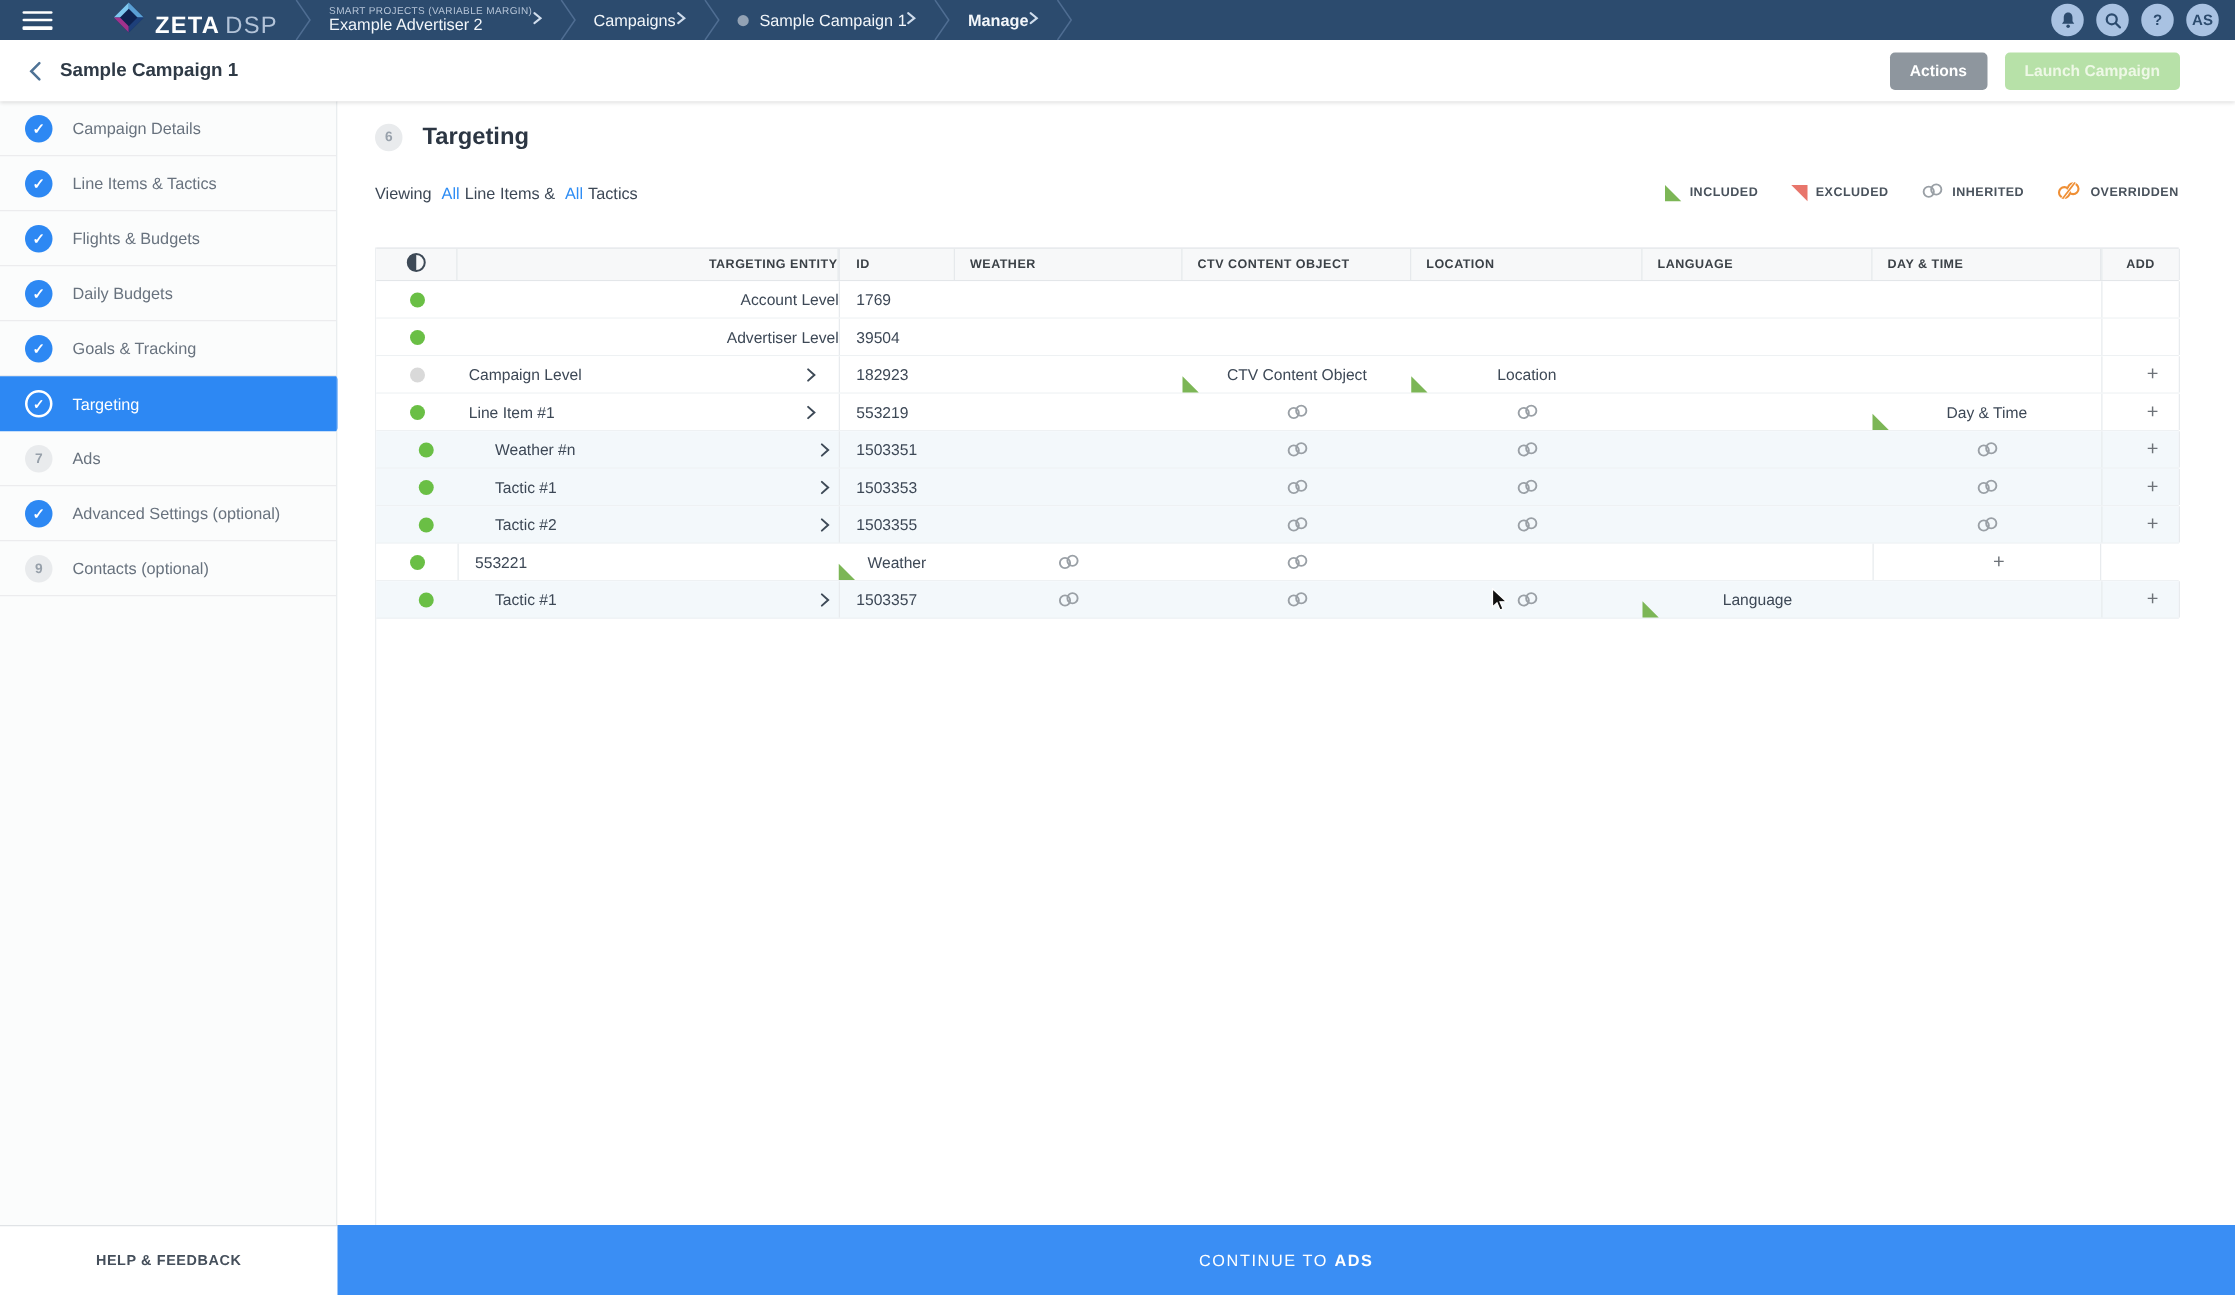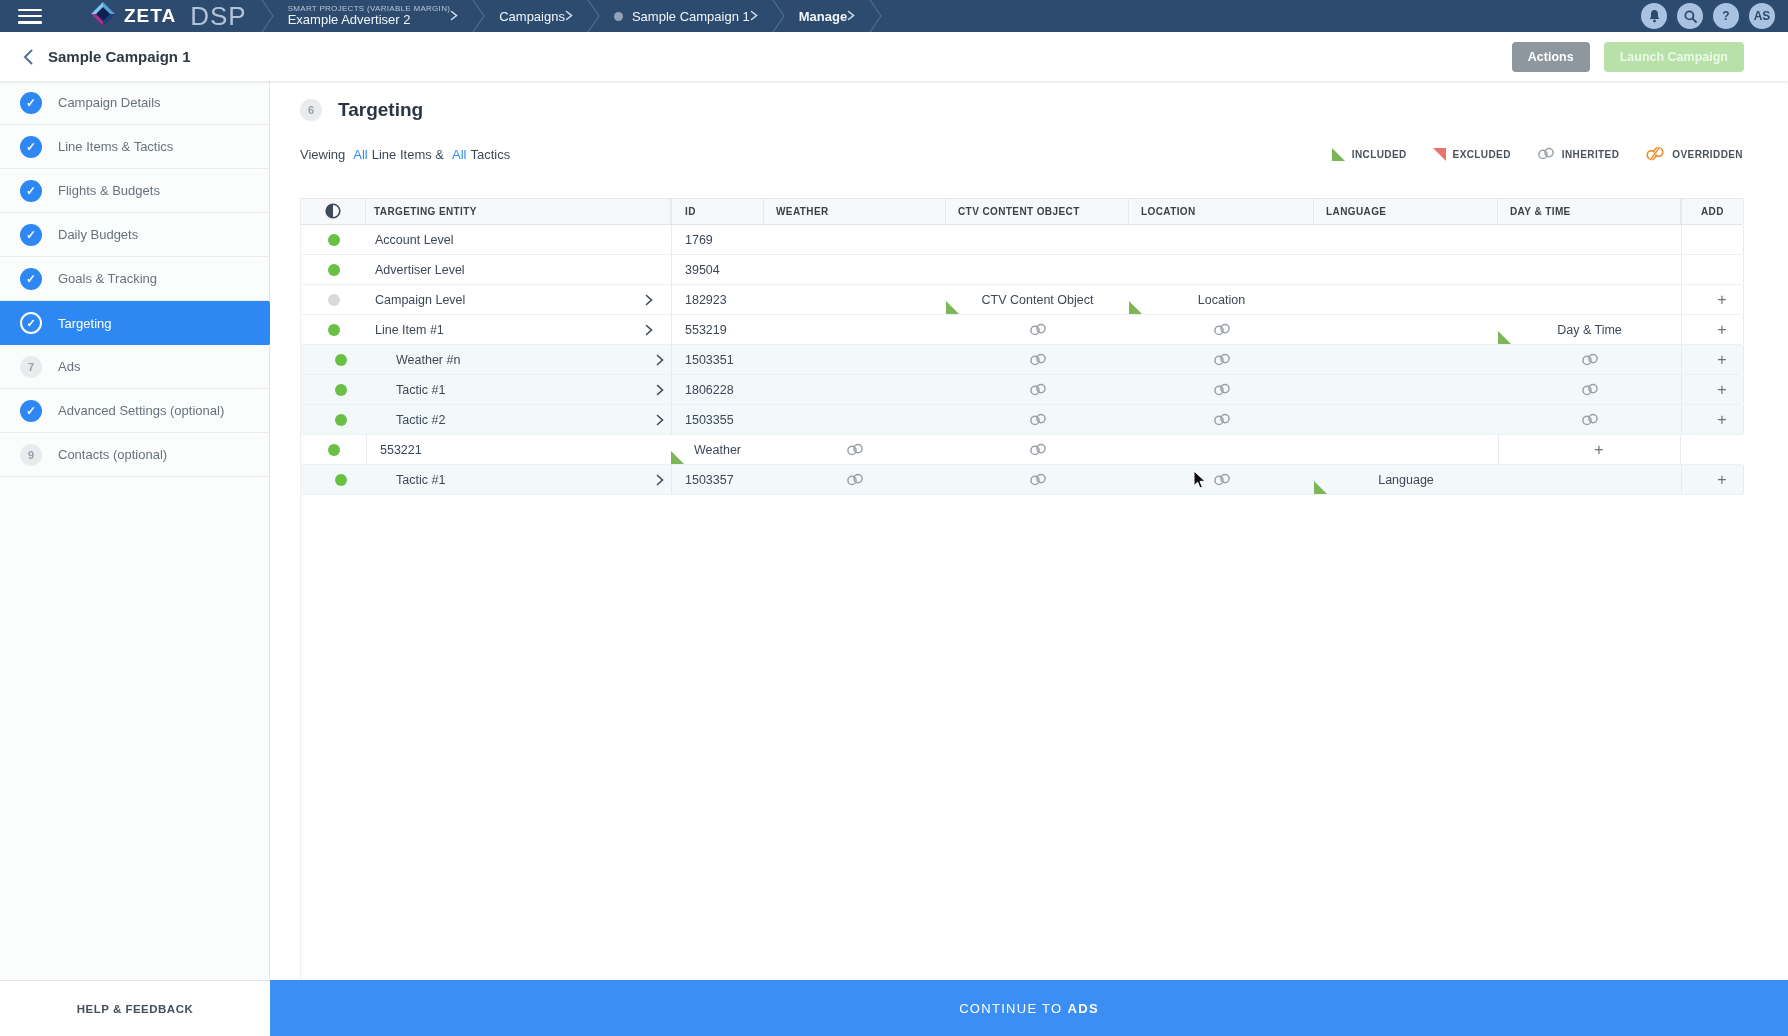--- a/index.html
+++ b/index.html
@@ -5,24 +5,24 @@
   * { margin:0; padding:0; box-sizing:border-box; }
   html,body { width:1788px; height:1036px; overflow:hidden; background:#fff;
               font-family:"Liberation Sans", sans-serif; }
 
   
   .topbar { position:absolute; left:0; top:0; width:1788px; height:32px;
             background:#2c4b6e; display:flex; align-items:center; color:#fff; z-index:30; }
   .hamburger { width:24px; height:15px; margin-left:18px; display:flex; flex-direction:column;
                justify-content:space-between; cursor:pointer; }
   .hamburger span { display:block; height:2.5px; background:#fff; border-radius:1px; }
-  .brand { display:flex; align-items:center; margin-left:48px; }
+  .brand { display:flex; align-items:flex-end; margin-left:48px; }
   .brand svg { margin-right:8px; }
   .brand .zeta { font-size:19px; font-weight:700; letter-spacing:1px; color:#fff; }
-  .brand .dsp  { font-size:26px; font-weight:400; letter-spacing:1px; color:#b3c3d8; margin-left:14px; }
+  .brand .dsp  { font-size:19px; font-weight:400; letter-spacing:1px; color:#b3c3d8; margin-left:4px; }
   .crumbs { display:flex; align-items:stretch; height:32px; margin-left:14px; }
   .crumb-sep { display:flex; align-items:center; }
   .crumb { display:flex; align-items:center; padding:0 14px; cursor:pointer; }
   .crumb .two-line { display:flex; flex-direction:column; justify-content:center; line-height:1.15; }
   .crumb .eyebrow { font-size:8px; letter-spacing:.3px; color:#b6c5d8; text-transform:uppercase; }
   .crumb .lbl { font-size:13px; color:#f2f6fa; }
   .crumb .lbl.bold { font-weight:700; }
   .crumb .dot { width:9px; height:9px; border-radius:50%; background:#93a2b4; margin-right:9px; }
   .topbar-icons { margin-left:auto; margin-right:13px; display:flex; gap:10px; }
   .tb-icon { width:26px; height:26px; border-radius:50%; background:#a9c2e2; color:#2c4b6e;
@@ -86,21 +86,21 @@
             border-left:1px solid #eceff1; border-bottom:1px solid #f0f2f4; }
   .trow { display:grid; grid-template-columns:65px 305px 93px 182px 183px 185px 184px 183px 63px;
           height:30px; border-bottom:1px solid #eef1f3; background:#fff; }
   .trow.shaded { background:#f3f8fb; }
   .thead { height:27px; background:#f7f8f9; border-top:1px solid #e3e6e9; border-bottom:1px solid #e3e6e9; }
   .thead .cell { border-right:1px solid #e6e9ec; font-size:10px; font-weight:700; letter-spacing:.4px;
                  color:#3b4147; justify-content:flex-start; padding-left:12px; }
   .cell { display:flex; align-items:center; justify-content:center; position:relative;
           font-size:12.5px; color:#3d4856; }
   .cell.c-ind  { justify-content:center; }
-  .cell.c-ent  { justify-content:flex-start; padding-left:9px; }
+  .cell.c-ent  { justify-content:flex-end; padding-left:9px; }
   .cell.c-ent.indent { padding-left:30px; }
   .cell.c-id   { justify-content:flex-start; padding-left:13px; border-left:1px solid #e8ebee; }
   .cell.c-add  { border-left:1px solid #e8ebee; border-right:1px solid #e8ebee;padding-left:19px; }
   .thead .cell.c-ent { padding-left:8px; }
   .thead .cell.c-ind { justify-content:center; padding-left:0; }
   .dot { width:12px; height:12px; border-radius:50%; }
   .dot.green { background:#6abf45; } .dot.gray { background:#d9d9d9; }
   .trow .indent-dot { transform:translateX(7px); }
   .chev-right { margin-left:auto; margin-right:18px; display:flex; align-items:center; cursor:pointer; }
   .chev-right.tight { margin-right:7px; }
@@ -488,21 +488,21 @@
         </div>
         <div class="cell c-ent indent">
           <span>Tactic #1</span>
           <span class="chev-right tight">
             <svg width="8" height="12" viewBox="0 0 8 12">
               <polyline points="1.5,1.5 6.5,6 1.5,10.5" fill="none" stroke="#3e4a57" stroke-width="1.6" stroke-linecap="round"></polyline>
             </svg>
           </span>
         </div>
         <div class="cell c-id">
-          <span>1806228</span>
+          <span>1503353</span>
         </div>
         <div class="cell c-weather"></div>
         <div class="cell c-ctv">
           <span style="display: flex;">
             <svg width="18" height="13" viewBox="0 0 18 13">
               <circle cx="6" cy="7.4" r="4.1" fill="none" stroke="#9aa0a6" stroke-width="1.5"></circle>
               <circle cx="12" cy="5.6" r="4.1" fill="none" stroke="#9aa0a6" stroke-width="1.5"></circle>
             </svg>
           </span>
         </div>

